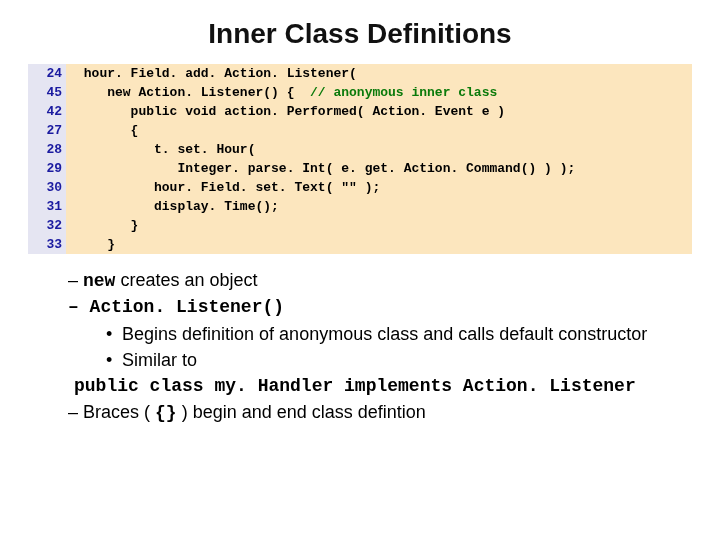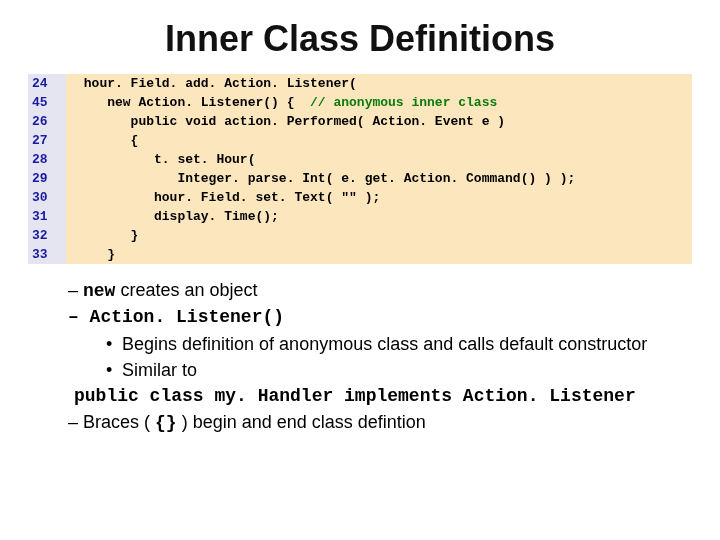--- a/index.html
+++ b/index.html
@@ -8,41 +8,41 @@
     width: 720px;
     height: 540px;
     background: #fff;
     font-family: Arial, Helvetica, sans-serif;
     overflow: hidden;
   }
   .slide {
     padding: 18px 28px 0 28px;
   }
   .title {
-    font-size: 36px;
+    font-size: 28px;
     font-weight: bold;
     text-align: center;
     color: #111;
     margin: 0 0 14px 0;
   }
   .codeblock {
     border-collapse: collapse;
     width: 100%;
     font-family: "Courier New", Courier, monospace;
     font-size: 13px;
     font-weight: bold;
   }
   .codeblock td {
     vertical-align: top;
   }
   .ln {
     background: #e5e5f2;
     color: #1a1aa0;
     width: 30px;
-    text-align: left;
+    text-align: right;
     padding: 2px 4px;
   }
   .code {
     background: #fce6be;
     color: #000;
     padding: 2px 6px 2px 10px;
     white-space: pre;
   }
   .comment { color: #0a7a0a; }
   .bullets {
@@ -88,21 +88,21 @@
     <tbody id="code-body">
         <tr>
           <td class="ln">24</td>
           <td class="code"> hour. Field. add. Action. Listener(</td>
         </tr>
         <tr>
           <td class="ln">45</td>
           <td class="code">    new Action. Listener() {<span class="comment">  // anonymous inner class</span></td>
         </tr>
         <tr>
-          <td class="ln">26</td>
+          <td class="ln">42</td>
           <td class="code">       public void action. Performed( Action. Event e )</td>
         </tr>
         <tr>
           <td class="ln">27</td>
           <td class="code">       {</td>
         </tr>
         <tr>
           <td class="ln">28</td>
           <td class="code">          t. set. Hour(</td>
         </tr>

